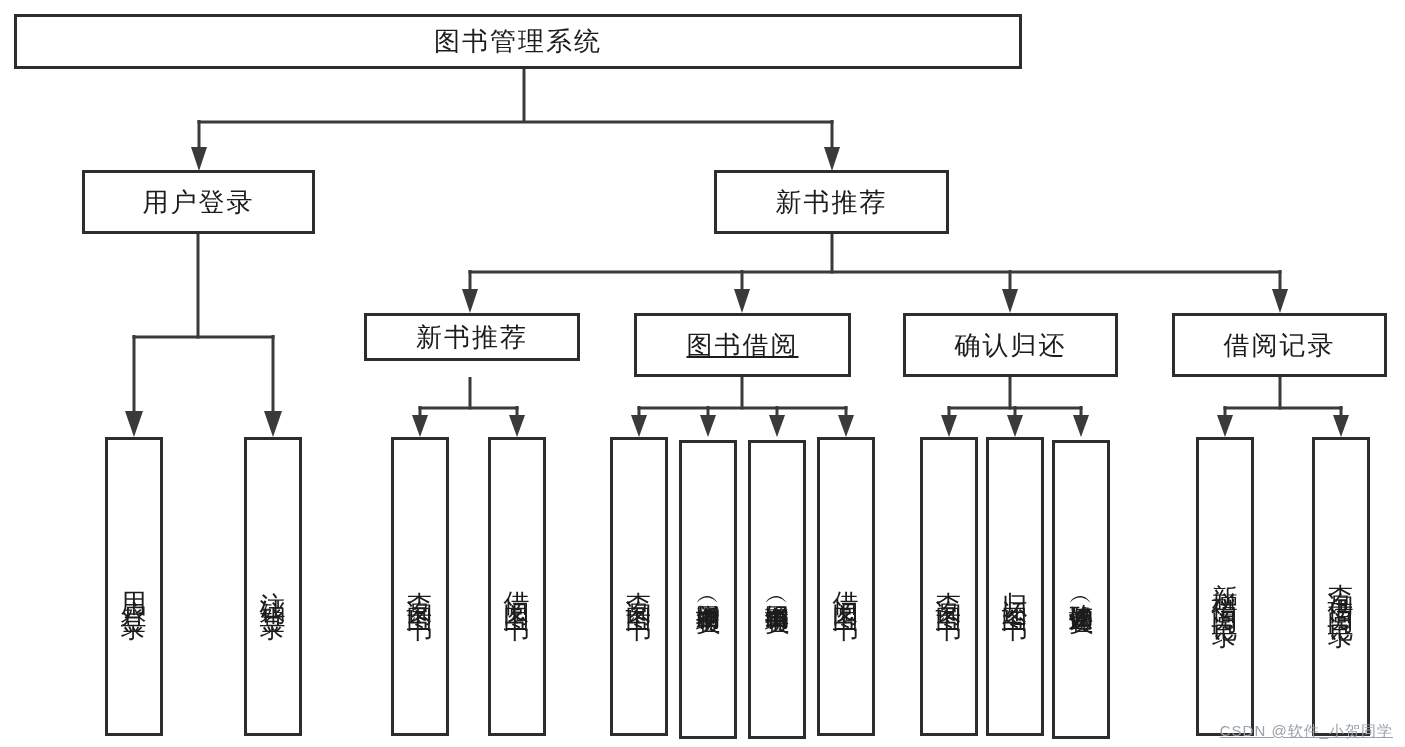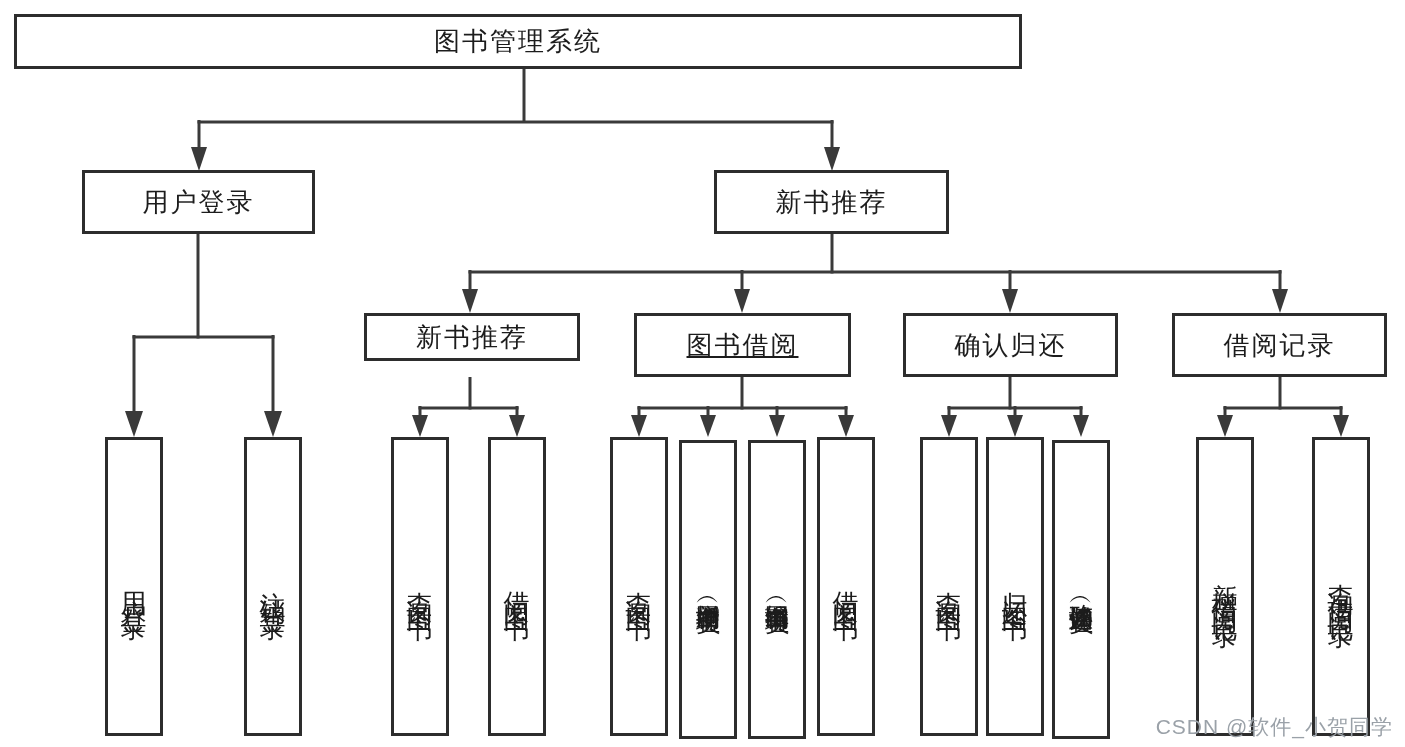--- a/index.html
+++ b/index.html
@@ -49,25 +49,26 @@
     white-space: nowrap;
   }
   .vnode.tight span {
     letter-spacing: 1px;
     font-size: 24px;
   }
   .watermark {
     position: absolute;
     right: 12px;
     bottom: 6px;
-    font-size: 21px;
+    font-size: 15px;
     letter-spacing: 1px;
     color: var(--watermark);
     z-index: 3;
     white-space: nowrap;
+    text-decoration: underline;
   }
 </style>
 </head>
 <body>
 
 <div class="canvas">
 
   <svg class="edges" viewBox="0 0 1405 747" xmlns="http://www.w3.org/2000/svg" aria-hidden="true">
 
     <line x1="524" y1="69" x2="524" y2="122"></line>

